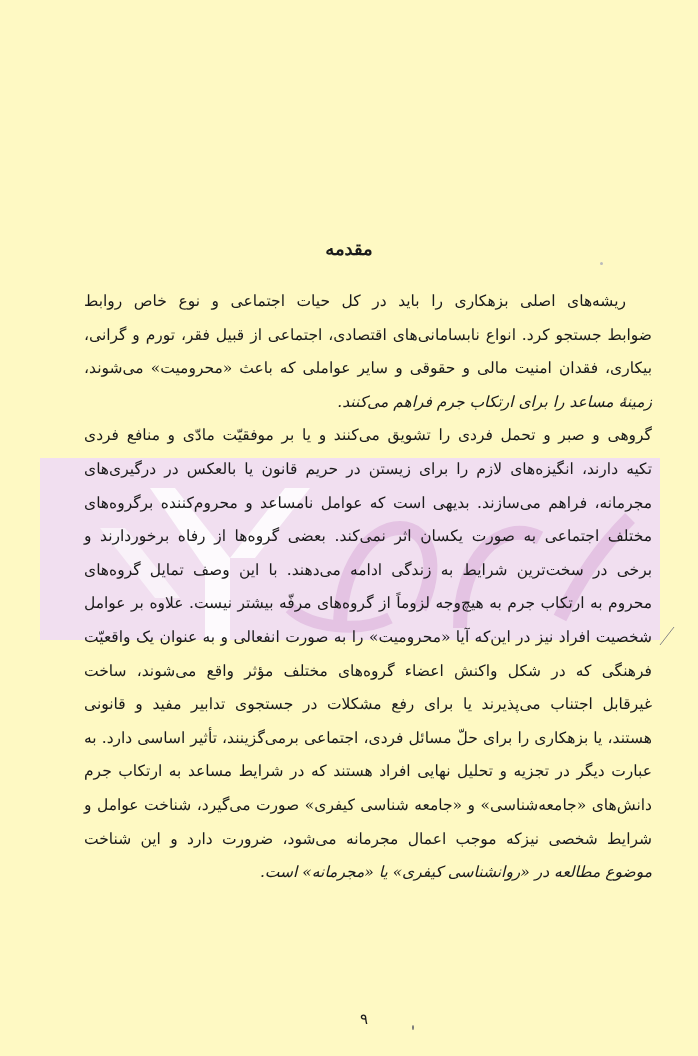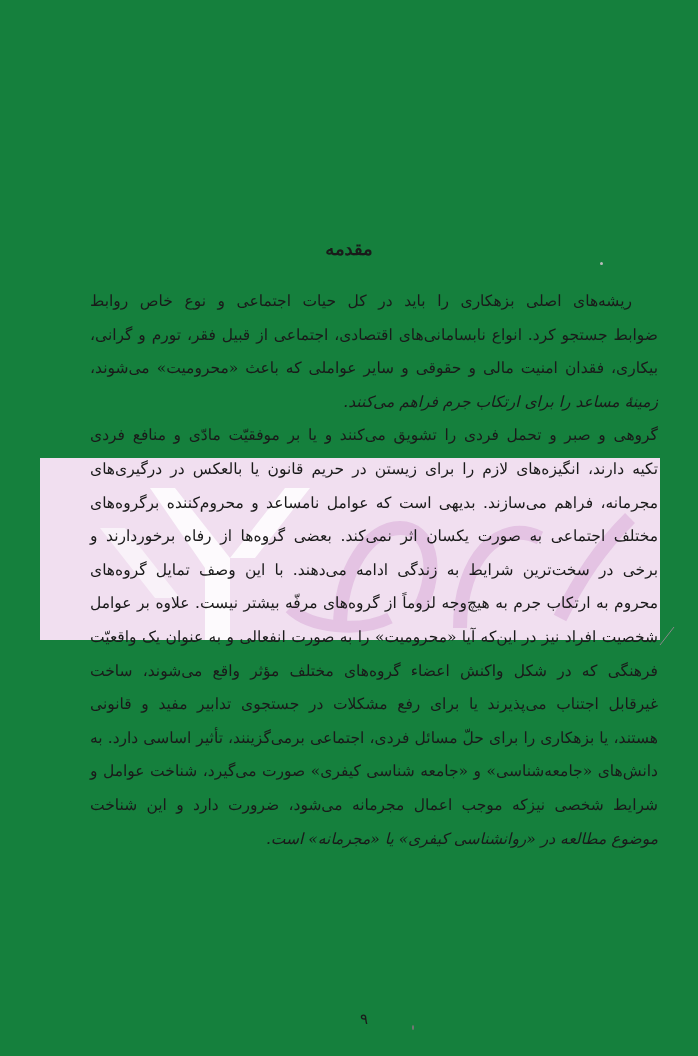--- a/index.html
+++ b/index.html
@@ -13,21 +13,21 @@
       position: relative;
       overflow: hidden;
       font-family: "DejaVu Serif", "Liberation Serif", serif;
       color: #1a1a1a;
     }
     .page {
       position: absolute;
       left: 0; top: 0;
       width: 698px;
       height: 1056px;
-      background: #15803d;
+      background: #fef9c3;
     }
     .watermark {
       position: absolute;
       left: 40px;
       top: 458px;
       width: 620px;
       height: 182px;
       background: #f1dff0;
       z-index: 0;
       overflow: hidden;
@@ -42,21 +42,21 @@
       left: 0;
       width: 698px;
       text-align: center;
       font-weight: bold;
       font-size: 18px;
       direction: rtl;
       z-index: 2;
     }
     .body-text {
       position: absolute;
-      left: 90px;
+      left: 84px;
       top: 285px;
       width: 568px;
       direction: rtl;
       z-index: 2;
     }
     .line {
       display: block;
       height: 33.6px;
       line-height: 33.6px;
       font-size: 15.5px;
@@ -124,20 +124,21 @@
     <span class="line">گروهی و صبر و تحمل فردی را تشویق می‌کنند و یا بر موفقیّت مادّی و منافع فردی</span>
     <span class="line">تکیه دارند، انگیزه‌های لازم را برای زیستن در حریم قانون یا بالعکس در درگیری‌های</span>
     <span class="line">مجرمانه، فراهم می‌سازند. بدیهی است که عوامل نامساعد و محروم‌کننده برگروه‌های</span>
     <span class="line">مختلف اجتماعی به صورت یکسان اثر نمی‌کند. بعضی گروه‌ها از رفاه برخوردارند و</span>
     <span class="line">برخی در سخت‌ترین شرایط به زندگی ادامه می‌دهند. با این وصف تمایل گروه‌های</span>
     <span class="line">محروم به ارتکاب جرم به هیچ‌وجه لزوماً از گروه‌های مرفّه بیشتر نیست. علاوه بر عوامل</span>
     <span class="line">شخصیت افراد نیز در این‌که آیا «محرومیت» را به صورت انفعالی و به عنوان یک واقعیّت</span>
     <span class="line">فرهنگی که در شکل واکنش اعضاء گروه‌های مختلف مؤثر واقع می‌شوند، ساخت</span>
     <span class="line">غیرقابل اجتناب می‌پذیرند یا برای رفع مشکلات در جستجوی تدابیر مفید و قانونی</span>
     <span class="line">هستند، یا بزهکاری را برای حلّ مسائل فردی، اجتماعی برمی‌گزینند، تأثیر اساسی دارد. به</span>
+    <span class="line">عبارت دیگر در تجزیه و تحلیل نهایی افراد هستند که در شرایط مساعد به ارتکاب جرم</span>
     <span class="line">دانش‌های «جامعه‌شناسی» و «جامعه شناسی کیفری» صورت می‌گیرد، شناخت عوامل و</span>
     <span class="line">شرایط شخصی نیزکه موجب اعمال مجرمانه می‌شود، ضرورت دارد و این شناخت</span>
     <span class="line last">موضوع مطالعه در «روانشناسی کیفری» یا «مجرمانه» است.</span>
   </div>
 
   <svg class="margin-mark" viewBox="0 0 18 22">
     <line x1="2" y1="20" x2="16" y2="2" stroke="#888" stroke-width="1"></line>
   </svg>
 
   <div class="smudge" style="left:600px; top:262px;"></div>

